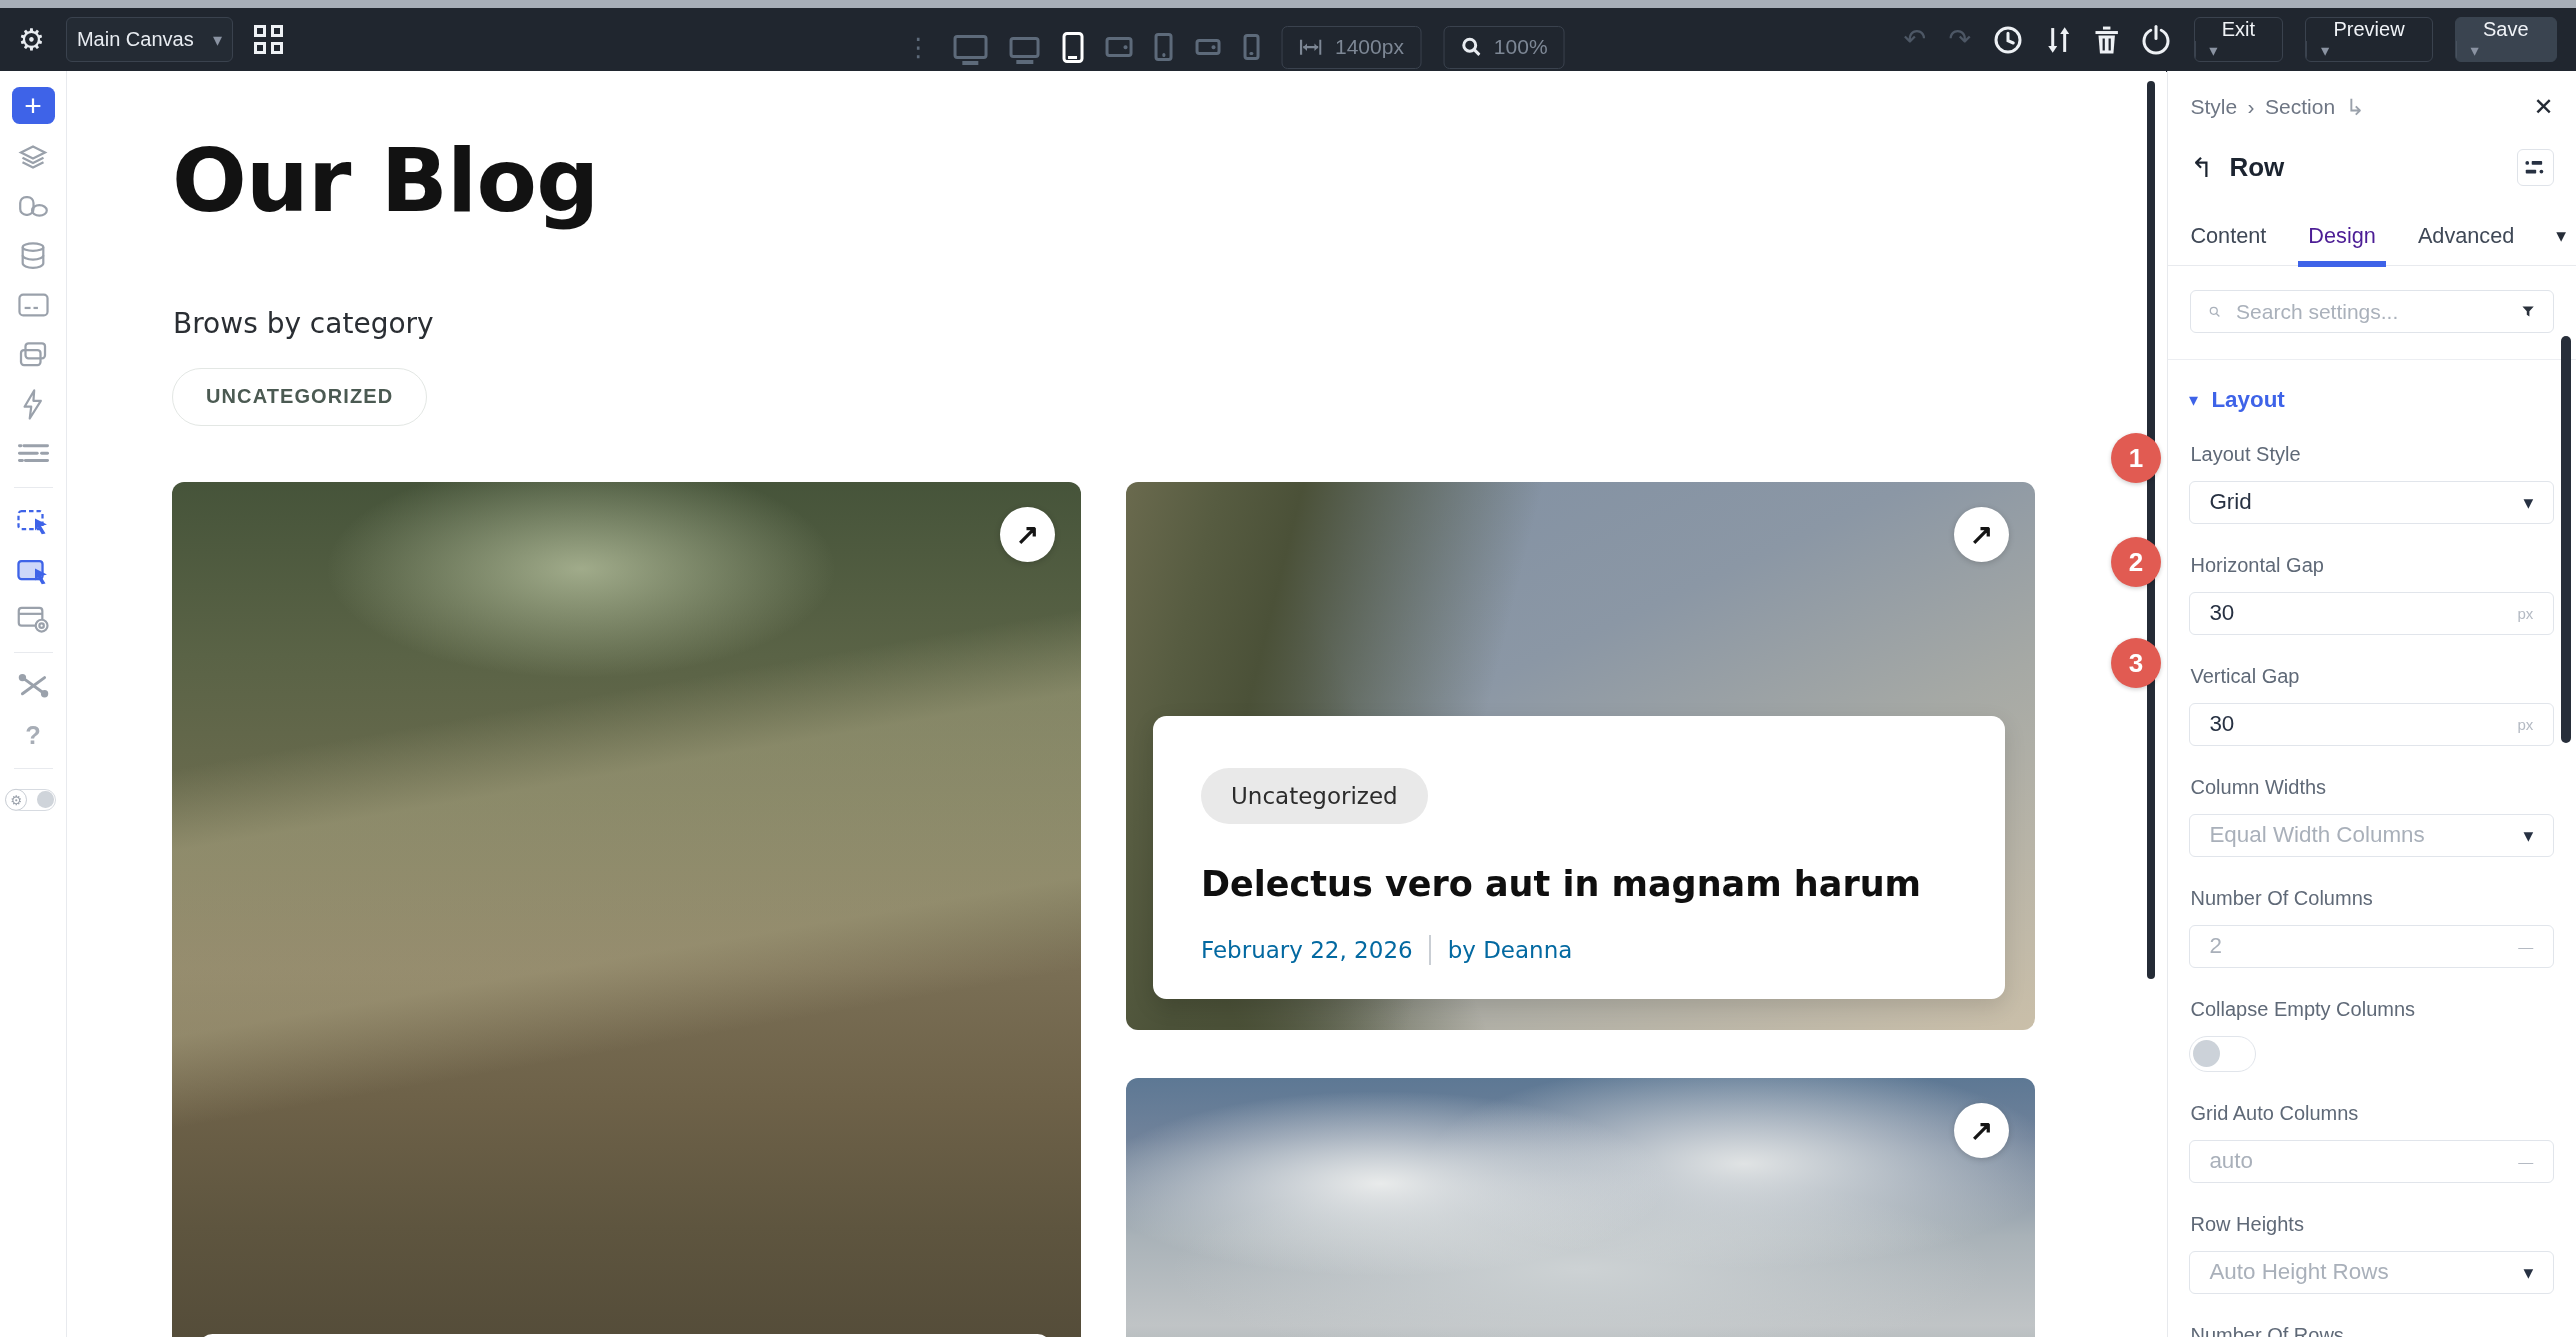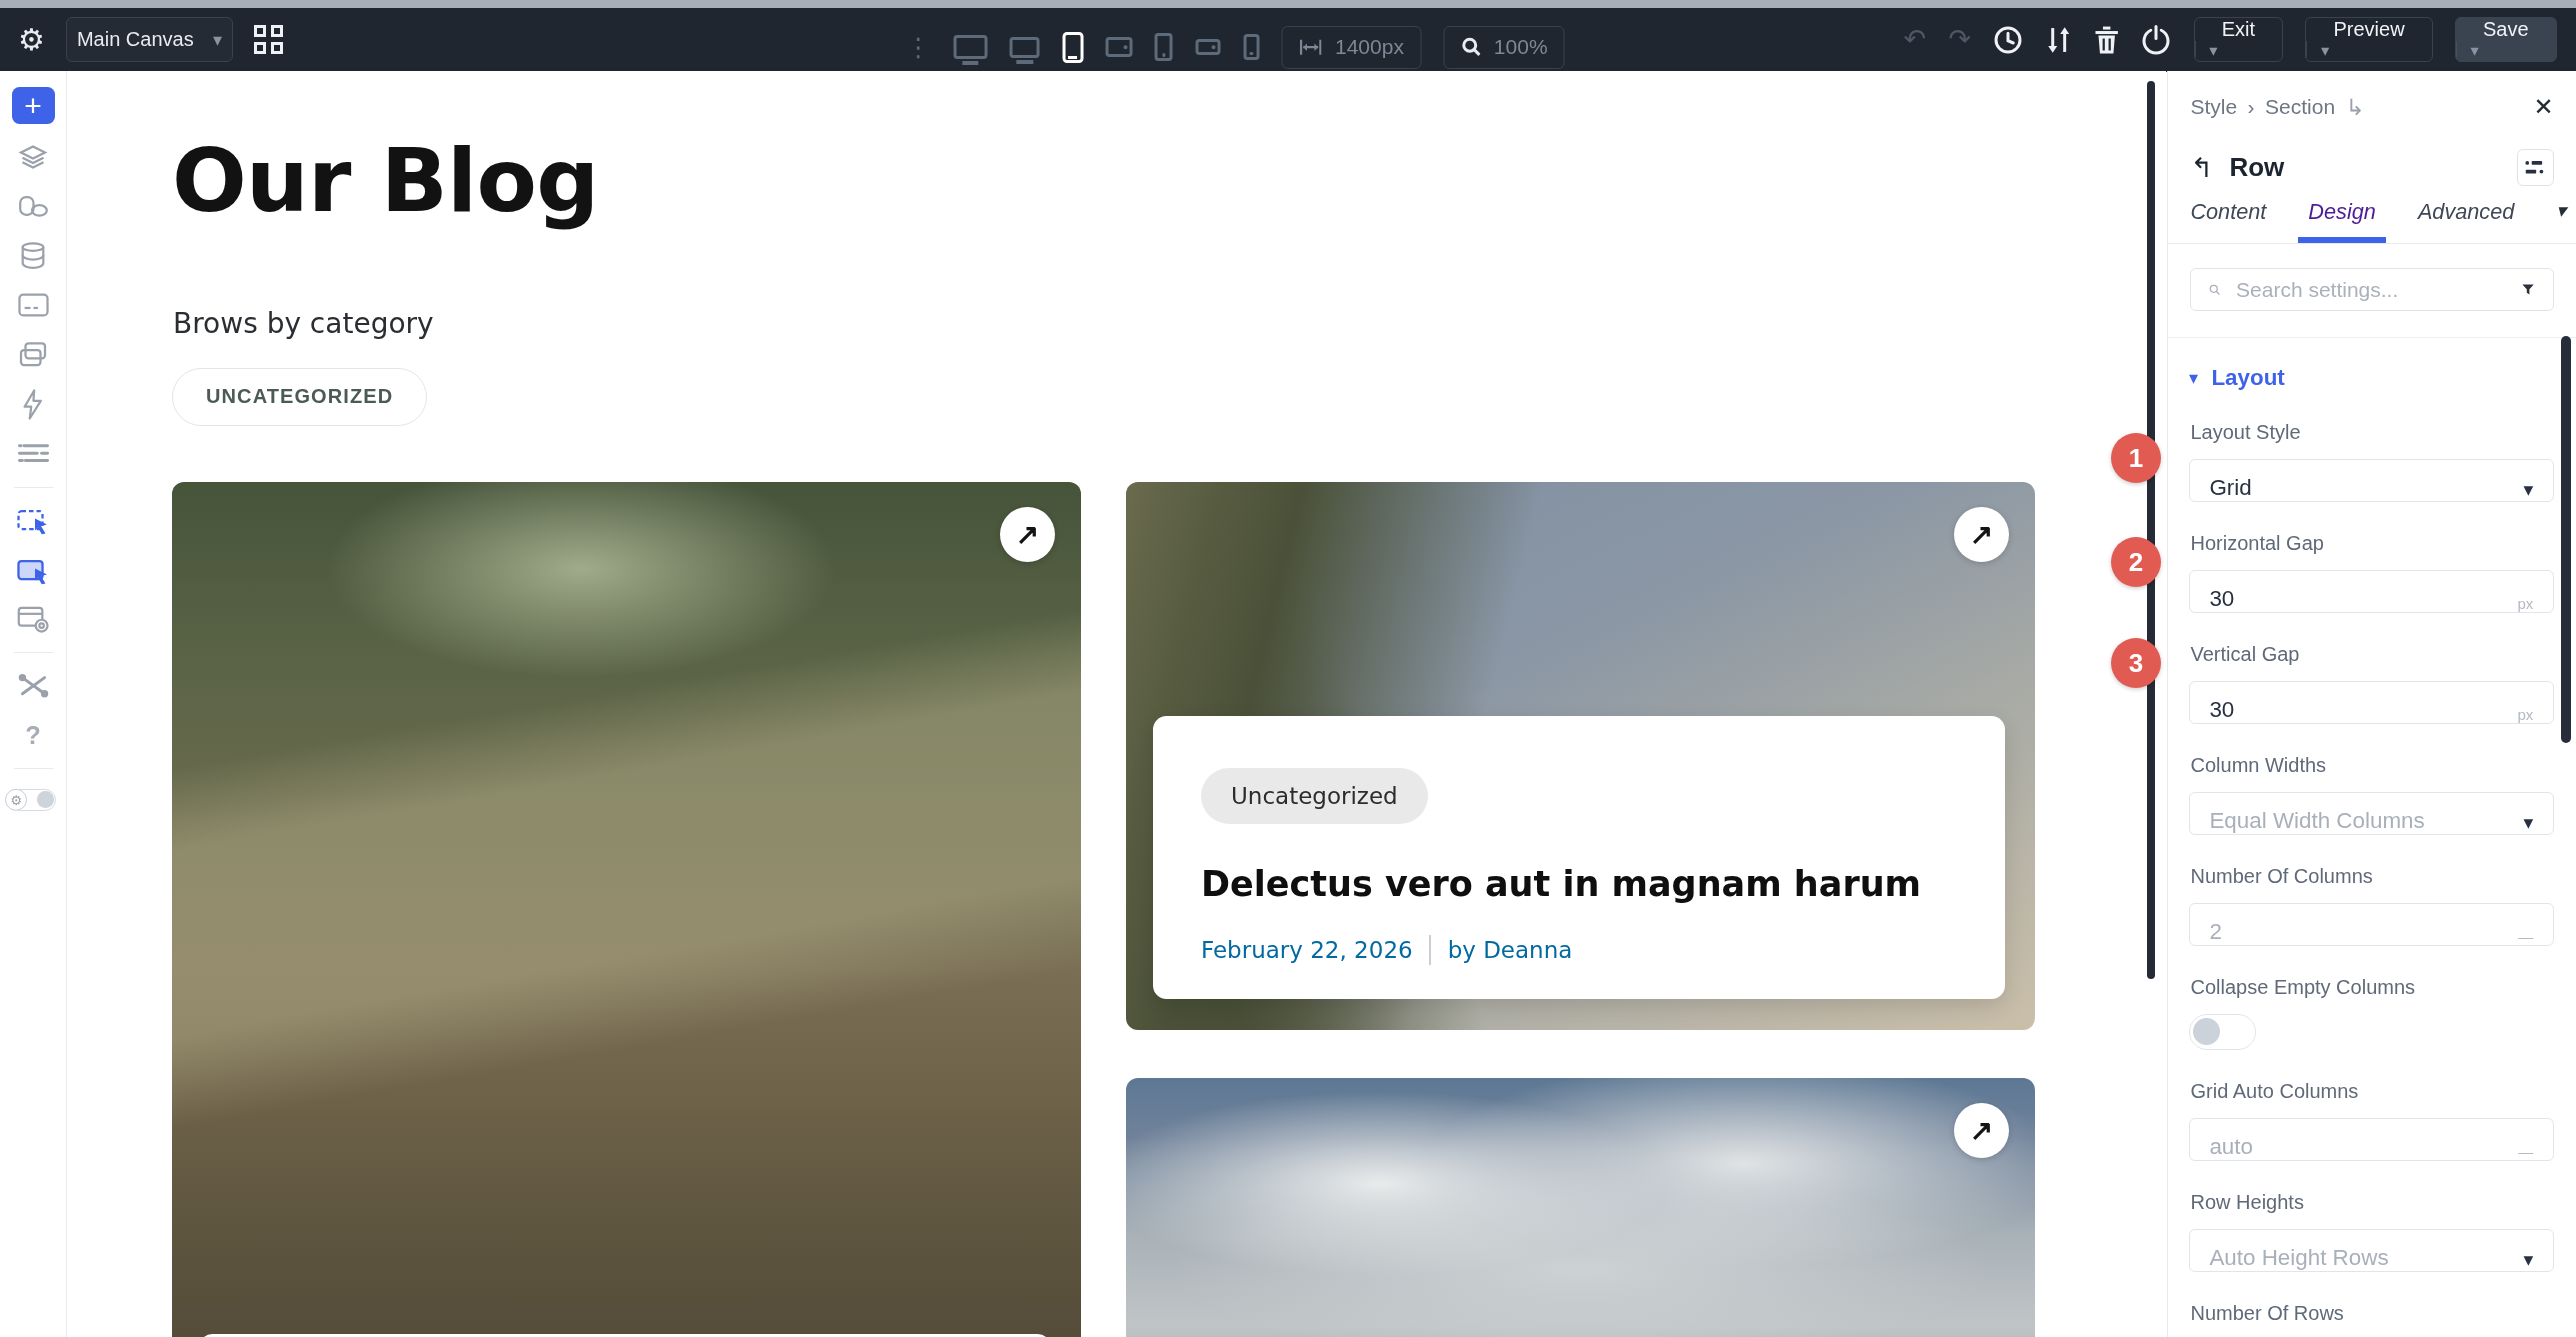--- a/index.html
+++ b/index.html
@@ -88,35 +88,35 @@
 
   
   #panel{left:2167px;top:71px;width:409px;height:1266px;background:#fff;border-left:1.5px solid #e7e9ed;overflow:hidden;}
   #crumb-row{display:flex;align-items:center;margin-top:22.4px;padding:0 22.4px;font-size:21px;color:#6e7684;gap:10.5px;}
   #crumb-row .x{margin-left:auto;color:#242b35;font-size:24px;}
   #crumb-row .redir{color:#9aa1ab;font-size:22.4px;}
   #row-line{display:flex;align-items:center;margin-top:28px;padding:0 22.4px;gap:16.4px;}
   #row-line .back{font-size:27px;color:#1c2430;}
   #row-line .name{font-size:26px;font-weight:bold;color:#1c2430;}
   #row-line .icon-btn{margin-left:auto;width:37px;height:37px;border:1.5px solid #dfe3e9;border-radius:6px;display:flex;align-items:center;justify-content:center;}
-  #tabs-row{display:flex;align-items:center;margin-top:10px;padding:0 22.4px;border-bottom:1.5px solid #e8eaee;height:48px;gap:42px;position:relative;font-style:italic;}
+  #tabs-row{display:flex;align-items:flex-end;margin-top:32px;padding:0 22.4px;border-bottom:1.5px solid #e8eaee;height:48px;gap:42px;position:relative;}
   .tab{font-size:21.7px;color:#3f4856;padding-bottom:16.4px;position:relative;}
   .tab.active{color:#4c1d95;}
   .tab.active::after{content:"";position:absolute;left:-10.5px;right:-10.5px;bottom:-1.5px;height:6px;background:#3e63e8;}
   #tabs-row .tab-caret{margin-left:auto;color:#262d38;font-size:19.4px;padding-bottom:18px;}
   #search-row{margin:24px 22.4px 0 22.4px;height:43px;border:1.5px solid #e0e4ea;border-radius:6px;display:flex;align-items:center;padding:0 18px;gap:13.4px;justify-content:center;}
   #search-row input{flex:1;border:none;outline:none;font-size:21px;color:#5b6472;font-family:inherit;background:transparent;}
   #search-row input::placeholder{color:#aab1bb;}
   #panel-div{margin-top:25.4px;border-top:1.5px solid #eceef2;}
   #panel-body{padding:27px 22.4px 0 21px;}
   #sec-head{display:flex;align-items:center;gap:13.4px;color:#3e63e8;}
   #sec-head .tri{font-size:18px;}
   #sec-head .txt{font-size:22.4px;font-weight:bold;}
   .f-label{font-size:20px;color:#5f6977;margin:30px 0 15px 1.5px;}
-  .control{height:43px;border:1.5px solid #e1e5eb;border-radius:6px;display:flex;align-items:flex-end;padding:0 19.4px;background:#fff;}
+  .control{height:43px;border:1.5px solid #e1e5eb;border-radius:6px;display:flex;align-items:center;padding:0 19.4px;background:#fff;}
   .control .val{font-size:22.4px;color:#273142;flex:1;}
   .control .ph{font-size:22.4px;color:#a9b0ba;flex:1;}
   .control .caret{color:#273142;font-size:19.4px;}
   .control .unit,.control .dash{color:#b4bac3;font-size:15px;}
   .control input{flex:1;border:none;outline:none;font-size:22.4px;color:#273142;font-family:inherit;background:transparent;padding:0;}
   .control input::placeholder{color:#a9b0ba;}
   .toggle{position:relative;width:67px;height:36px;border:1.5px solid #e1e5eb;border-radius:19.4px;margin-top:4.5px;}
   .toggle .knob{position:absolute;left:3px;top:3px;width:27px;height:27px;border-radius:50%;background:#ccd2d9;}
   #panel-scroll{left:2561px;top:336px;width:9.7px;height:407px;background:#272e3a;border-radius:5.2px;z-index:7;}
   svg{display:block;}

